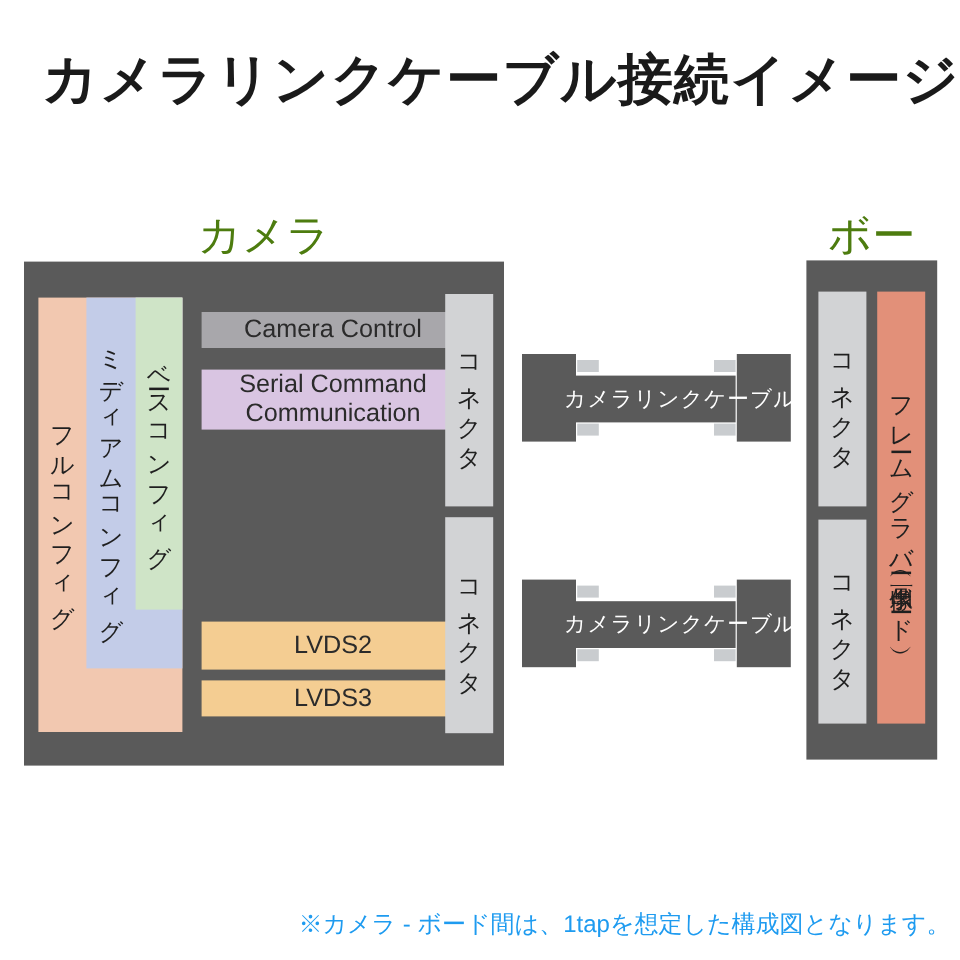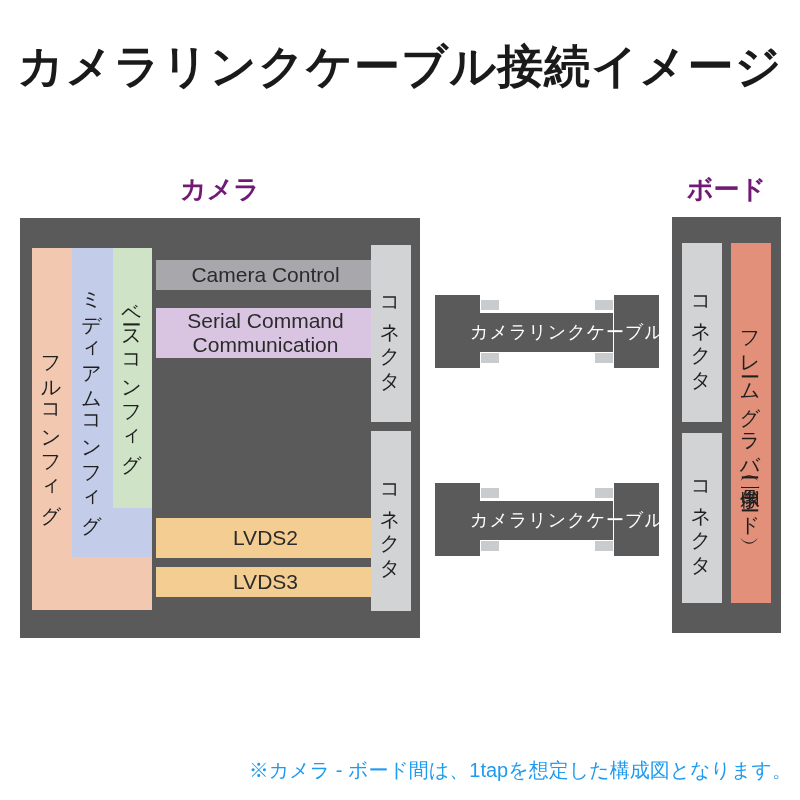--- a/index.html
+++ b/index.html
@@ -1,35 +1,35 @@
 <!DOCTYPE html>
 <html><head>
 <meta charset="utf-8">
 <style>
   * { box-sizing: border-box; margin: 0; padding: 0; }
   html, body { background: #ffffff; }
   body { font-family: "Liberation Sans", sans-serif; }
   .page { position: relative; width: 800px; height: 800px; background: #ffffff; overflow: hidden; }
   .abs { position: absolute; }
 
-  .title { top: 36px; left: 0; width: 800px; text-align: center;
+  .title { top: 36px; left: 0; width: 800px; text-align: right;
            font-size: 46px; font-weight: bold; color: #1a1a1a; letter-spacing: 1px; font-family: Liberation Serif, serif; }
 
-  .section-label { font-size: 26px; font-weight: bold; color: #701a75; text-align: center; }
+  .section-label { font-size: 36px; font-weight: normal; color: #4d7c0f; text-align: center; }
 
   .darkbox { background: #5A5A5A; }
 
   
   .vtext { writing-mode: vertical-rl; text-orientation: mixed;
            display: flex; align-items: center; justify-content: center;
            font-size: 20px; letter-spacing: 2px; color: #1f1f1f; }
 
   .conn { background: #D2D3D5; }
 
-  .sig { left: 136px; width: 219px; display: flex; align-items: center; justify-content: center;
+  .sig { left: 148px; width: 219px; display: flex; align-items: center; justify-content: center;
          font-size: 21px; color: #2b2b2b; text-align: center; line-height: 1.15; }
   .sig-gray   { background: #A8A7AB; }
   .sig-purple { background: #D9C5E2; }
   .sig-orange { background: #F4CD92; }
 
   .cfg-full   { background: #F2C8B0; }
   .cfg-medium { background: #C3CCE8; }
   .cfg-base   { background: #CFE4C7; }
 
   .cable { width: 264px; height: 73px; }

